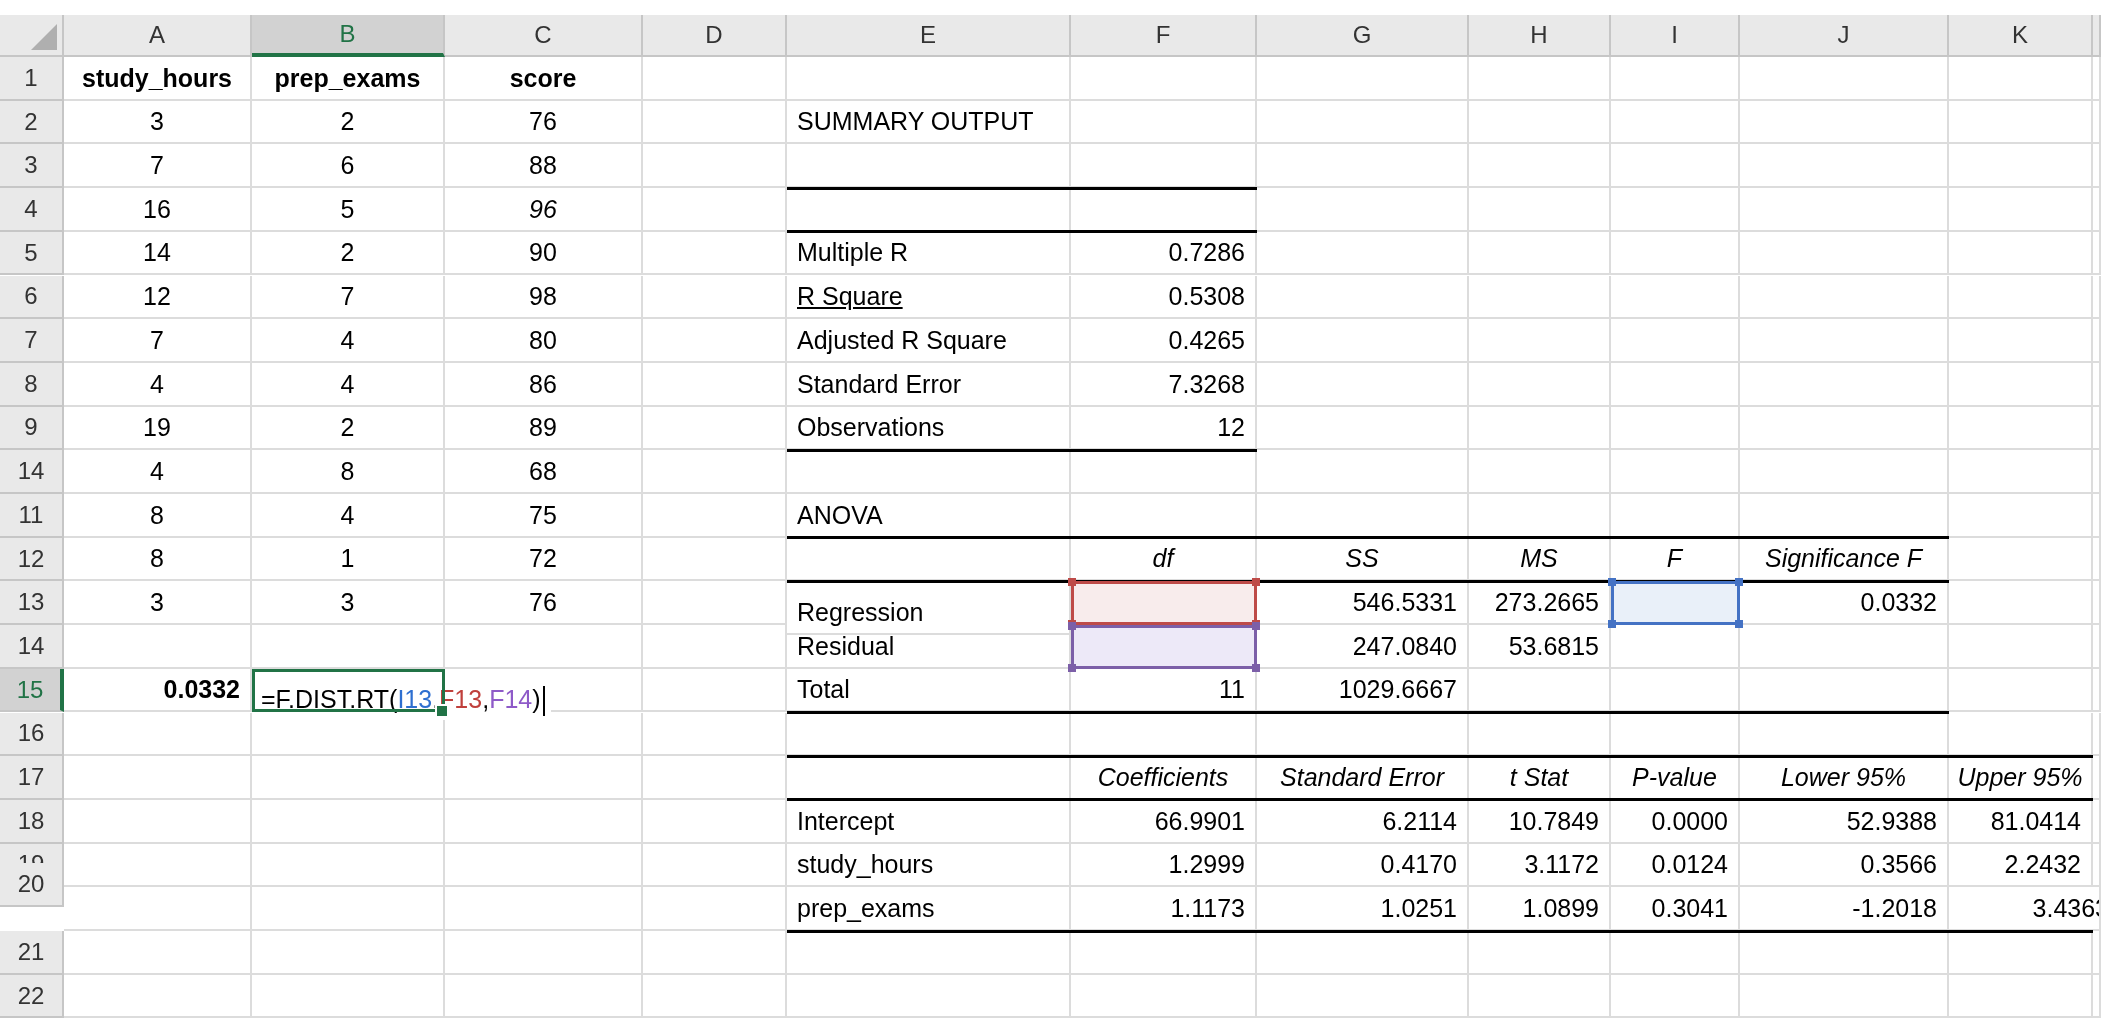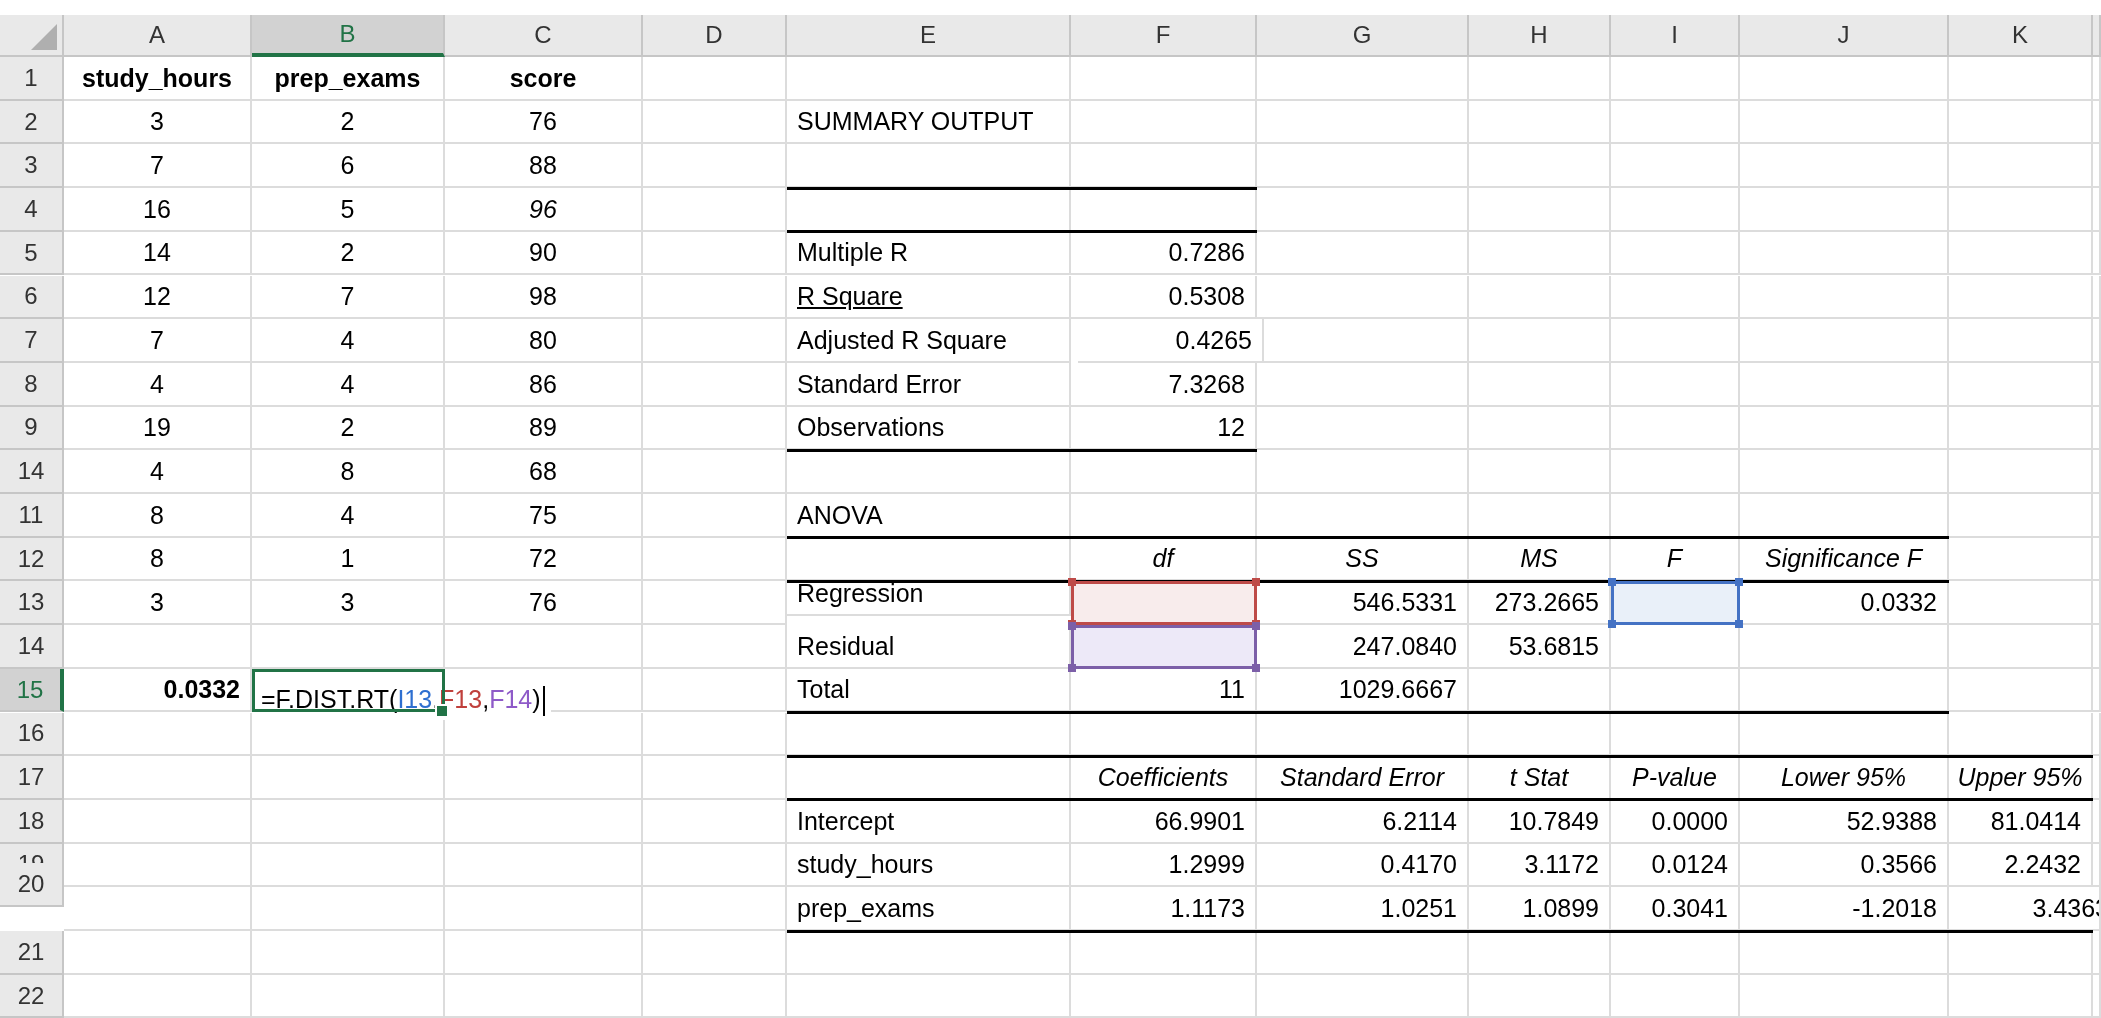--- a/index.html
+++ b/index.html
@@ -108,21 +108,21 @@
     <div class="gcell" style="left: 1469px; top: 275.5px; width: 142px; height: 43.7px;"></div>
     <div class="gcell" style="left: 1611px; top: 275.5px; width: 129px; height: 43.7px;"></div>
     <div class="gcell" style="left: 1740px; top: 275.5px; width: 209px; height: 43.7px;"></div>
     <div class="gcell" style="left: 1949px; top: 275.5px; width: 144px; height: 43.7px;"></div>
     <div class="gcell" style="left: 2093px; top: 275.5px; width: 8px; height: 43.7px;"></div>
     <div class="gcell cell c" style="left: 64px; top: 319.2px; width: 188px; height: 43.7px;">7</div>
     <div class="gcell cell c" style="left: 252px; top: 319.2px; width: 193px; height: 43.7px;">4</div>
     <div class="gcell cell c" style="left: 445px; top: 319.2px; width: 198px; height: 43.7px;">80</div>
     <div class="gcell" style="left: 643px; top: 319.2px; width: 144px; height: 43.7px;"></div>
     <div class="gcell cell l" style="left: 787px; top: 319.2px; width: 284px; height: 43.7px;">Adjusted R Square</div>
-    <div class="gcell cell r" style="left: 1071px; top: 319.2px; width: 186px; height: 43.7px; margin-left: 7px;">0.4265</div>
+    <div class="gcell cell r" style="left: 1071px; top: 319.2px; width: 186px; height: 43.7px;">0.4265</div>
     <div class="gcell" style="left: 1257px; top: 319.2px; width: 212px; height: 43.7px;"></div>
     <div class="gcell" style="left: 1469px; top: 319.2px; width: 142px; height: 43.7px;"></div>
     <div class="gcell" style="left: 1611px; top: 319.2px; width: 129px; height: 43.7px;"></div>
     <div class="gcell" style="left: 1740px; top: 319.2px; width: 209px; height: 43.7px;"></div>
     <div class="gcell" style="left: 1949px; top: 319.2px; width: 144px; height: 43.7px;"></div>
     <div class="gcell" style="left: 2093px; top: 319.2px; width: 8px; height: 43.7px;"></div>
     <div class="gcell cell c" style="left: 64px; top: 362.9px; width: 188px; height: 43.7px;">4</div>
     <div class="gcell cell c" style="left: 252px; top: 362.9px; width: 193px; height: 43.7px;">4</div>
     <div class="gcell cell c" style="left: 445px; top: 362.9px; width: 198px; height: 43.7px;">86</div>
     <div class="gcell" style="left: 643px; top: 362.9px; width: 144px; height: 43.7px;"></div>
@@ -179,21 +179,21 @@
     <div class="gcell cell i c" style="left: 1257px; top: 537.7px; width: 212px; height: 43.7px;">SS</div>
     <div class="gcell cell i c" style="left: 1469px; top: 537.7px; width: 142px; height: 43.7px;">MS</div>
     <div class="gcell cell i c" style="left: 1611px; top: 537.7px; width: 129px; height: 43.7px;">F</div>
     <div class="gcell cell i c" style="left: 1740px; top: 537.7px; width: 209px; height: 43.7px;">Significance F</div>
     <div class="gcell" style="left: 1949px; top: 537.7px; width: 144px; height: 43.7px;"></div>
     <div class="gcell" style="left: 2093px; top: 537.7px; width: 8px; height: 43.7px;"></div>
     <div class="gcell cell c" style="left: 64px; top: 581.4px; width: 188px; height: 43.7px;">3</div>
     <div class="gcell cell c" style="left: 252px; top: 581.4px; width: 193px; height: 43.7px;">3</div>
     <div class="gcell cell c" style="left: 445px; top: 581.4px; width: 198px; height: 43.7px;">76</div>
     <div class="gcell" style="left: 643px; top: 581.4px; width: 144px; height: 43.7px;"></div>
-    <div class="gcell cell l" style="left: 787px; top: 581.4px; width: 284px; height: 35px;">Regression</div>
+    <div class="gcell cell l" style="left: 787px; top: 581.4px; width: 284px; height: 54px;">Regression</div>
     <div class="gcell cell r" style="left: 1071px; top: 581.4px; width: 186px; height: 43.7px;">2</div>
     <div class="gcell cell r" style="left: 1257px; top: 581.4px; width: 212px; height: 43.7px;">546.5331</div>
     <div class="gcell cell r" style="left: 1469px; top: 581.4px; width: 142px; height: 43.7px;">273.2665</div>
     <div class="gcell cell r" style="left: 1611px; top: 581.4px; width: 129px; height: 43.7px;">5.0905</div>
     <div class="gcell cell r" style="left: 1740px; top: 581.4px; width: 209px; height: 43.7px;">0.0332</div>
     <div class="gcell" style="left: 1949px; top: 581.4px; width: 144px; height: 43.7px;"></div>
     <div class="gcell" style="left: 2093px; top: 581.4px; width: 8px; height: 43.7px;"></div>
     <div class="gcell" style="left: 64px; top: 625.1px; width: 188px; height: 43.7px;"></div>
     <div class="gcell" style="left: 252px; top: 625.1px; width: 193px; height: 43.7px;"></div>
     <div class="gcell" style="left: 445px; top: 625.1px; width: 198px; height: 43.7px;"></div>

